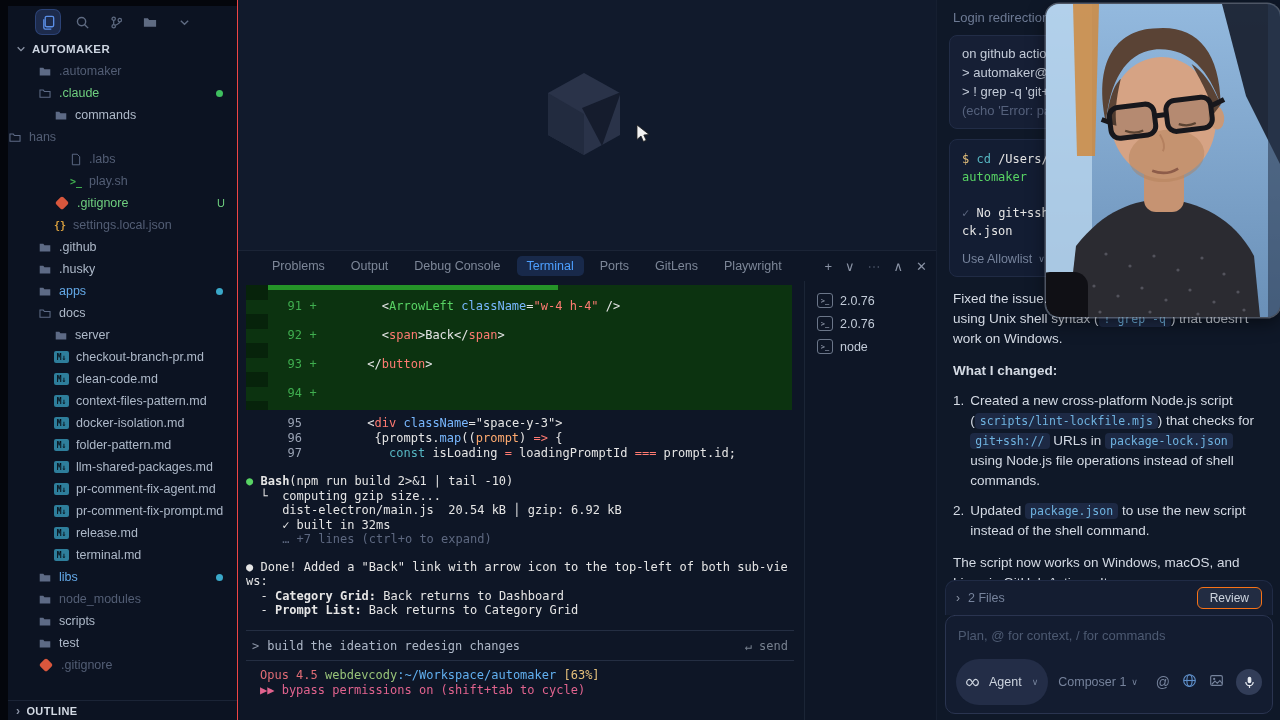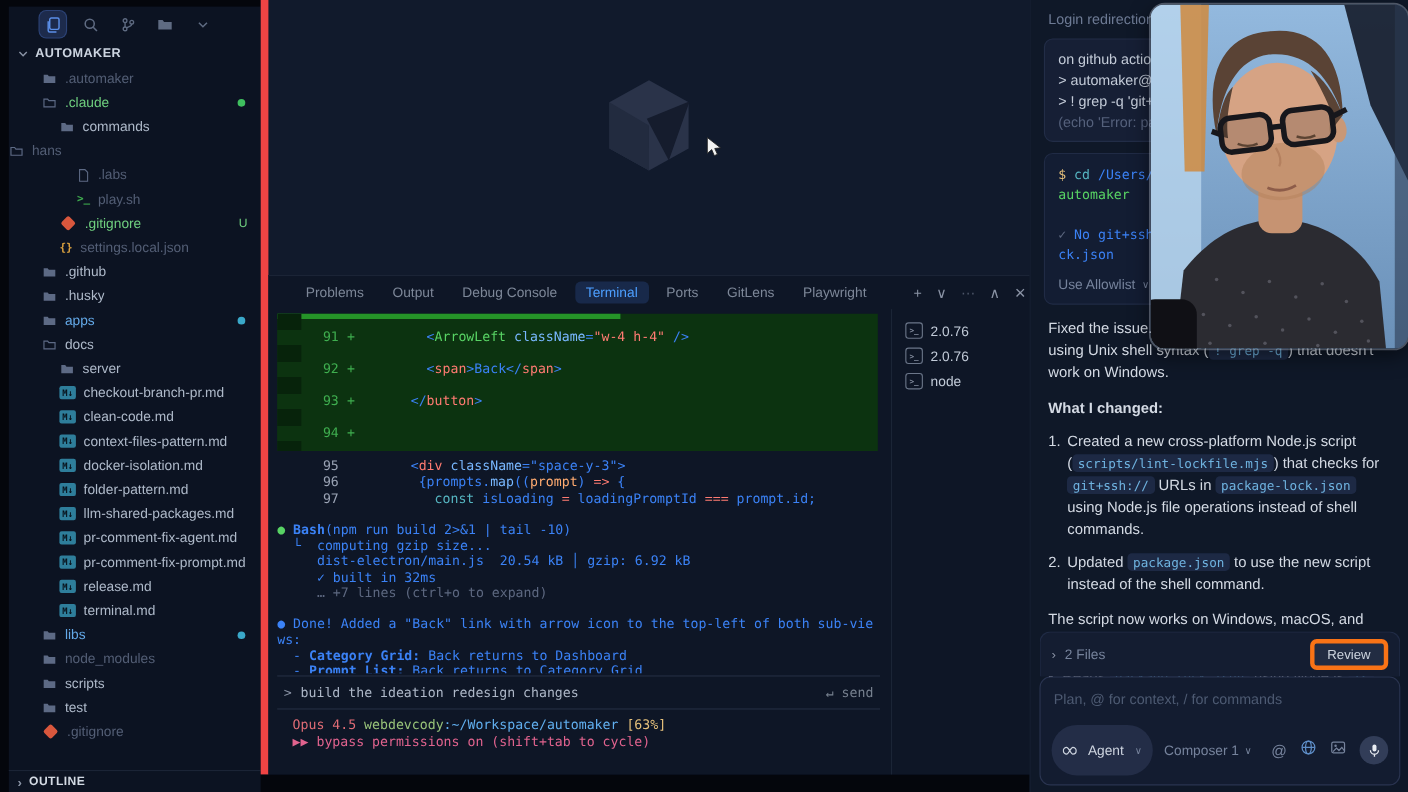--- a/index.html
+++ b/index.html
@@ -26,21 +26,21 @@
   .mdicon{flex:0 0 auto;width:15px;height:12px;background:#2e7e9b;color:#071019;border-radius:2px;
     font:bold 8px "DejaVu Sans Mono",monospace;display:flex;align-items:center;justify-content:center;}
   .shicon{flex:0 0 auto;color:#3fae4f;font:bold 10px "DejaVu Sans Mono",monospace;}
   .giticon{flex:0 0 auto;width:10px;height:10px;background:#d9573d;border-radius:2px;transform:rotate(45deg);margin:0 3px;}
   .bricon{flex:0 0 auto;color:#d9a03f;font:bold 10px "DejaVu Sans Mono",monospace;}
   .outline-row{flex:0 0 auto;height:19px;border-top:1px solid #1b2436;display:flex;align-items:center;gap:6px;
     padding-left:8px;font-weight:bold;font-size:11px;color:#d3dae4;letter-spacing:.4px;}
   .chev{color:#8a93a5;font-size:12px;}
 
   
-  .main{position:absolute;left:237px;top:0;bottom:16px;width:699px;border-left:7px solid #ef4444;background:#111a2c;}
+  .main{position:absolute;left:237px;top:0;bottom:0;width:699px;border-left:1px solid #ef4444;background:#111a2c;}
   .editor{position:absolute;left:0;top:0;right:0;height:250px;}
   .cube{position:absolute;left:304px;top:70px;}
   .cursor{position:absolute;left:398px;top:124px;}
   .panel{position:absolute;left:0;top:250px;right:0;bottom:0;background:#0e1626;border-top:1px solid #1b2436;}
   .panel-tabs{height:30px;display:flex;align-items:center;padding:0 10px 0 24px;font-size:12.5px;color:#7d8798;}
   .ptab{padding:3px 10px;border-radius:5px;margin-right:6px;}
   .ptab.active{background:#18294a;color:#4d9fff;}
   .panel-actions{margin-left:auto;display:flex;align-items:center;gap:13px;color:#8a93a5;font-size:13px;}
   .panel-actions .dimmer{color:#4c5568;}
   .panel-body{position:absolute;left:0;top:30px;right:0;bottom:0;display:flex;}
@@ -58,21 +58,21 @@
     background:repeating-linear-gradient(#07230b 0 15px,#0c3310 15px 29px);}
   .drow{display:flex;height:29px;line-height:29px;}
   .crow{display:flex;height:15px;line-height:15px;}
   .ln{width:56px;text-align:right;flex:0 0 auto;}
   .drow .ln{color:#3fae4f;}
   .crow .ln{color:#9aa3b4;}
   .plus{width:22px;text-align:center;color:#3fae4f;flex:0 0 auto;}
   .codetxt{white-space:pre;}
   #code-rows{margin-top:6px;}
   .outblock{margin-top:13px;white-space:pre-wrap;word-break:break-all;line-height:14.5px;width:546px;}
-  .c-fg{color:#3b82f6;}.c-dim{color:#5d6880;}.c-green{color:#58d364;}.c-red{color:#ff7b72;}
+  .c-fg{color:#e5e5e5;}.c-dim{color:#5d6880;}.c-green{color:#58d364;}.c-red{color:#ff7b72;}
   .c-blue{color:#79b8ff;}.c-cyan{color:#56b6c2;}.c-orange{color:#ffab70;}.c-yellow{color:#e5c07b;}
   .c-pink{color:#e1638e;}.c-sred{color:#e06c75;}.c-sgreen{color:#98c379;}.c-sblue{color:#61afef;}
   .tb{font-weight:bold;}
 
   .term-bottom{position:absolute;left:8px;right:10px;bottom:0;height:90px;}
   .term-input-row{height:29px;border-top:1px solid #242e42;border-bottom:1px solid #242e42;
     display:flex;align-items:center;gap:8px;padding:0 6px;}
   .tprompt{color:#8a93a5;}
   .tvalue{color:#aeb8c8;flex:1;}
   .tsend{color:#77818f;}
@@ -93,21 +93,21 @@
   .chip{background:#1d2944;color:#6fb3e0;font:11.5px "DejaVu Sans Mono",monospace;
     border-radius:4px;padding:1px 5px;white-space:nowrap;}
   ol.clist,ul.blist{margin:0 0 12px;padding:0;list-style:none;}
   ol.clist li{display:flex;gap:6px;margin-bottom:10px;}
   ol.clist .num{flex:0 0 auto;}
   ul.blist li{display:flex;gap:8px;}
   ul.blist .bu{flex:0 0 auto;}
   .bottom-group{position:absolute;left:8px;right:8px;bottom:6px;}
   .files-row{display:flex;align-items:center;gap:8px;background:#141d31;border:1px solid #202b45;border-bottom:none;
     border-radius:10px 10px 0 0;padding:6px 10px;font-size:12.5px;color:#76839c;}
-  .files-row button{margin-left:auto;background:#222c42;color:#cdd4de;border:4px solid #f97316;
+  .files-row button{margin-left:auto;background:#222c42;color:#cdd4de;border:1px solid #f97316;
     border-radius:6px;font-size:12px;padding:3px 12px;font-family:inherit;}
   .composer{background:#131c30;border:1px solid #2a3450;border-radius:10px;padding:10px 10px 8px;}
   .composer .ph{color:#4d5a72;font-size:13px;padding:2px 2px 16px;}
   .comp-bar{display:flex;align-items:center;gap:10px;}
   .agent-chip{display:flex;align-items:center;gap:10px;background:#232d47;border-radius:999px;
     padding:16px 10px;font-size:12.5px;color:#ccd3de;}
   .model-lbl{font-size:12.5px;color:#76839c;display:flex;gap:5px;align-items:center;}
   .comp-icons{margin-left:auto;display:flex;align-items:center;gap:12px;color:#76839c;}
   .mic-circle{width:26px;height:26px;border-radius:50%;background:#323d58;display:flex;align-items:center;justify-content:center;}
   .vsm{font-size:9px;color:#76839c;}

